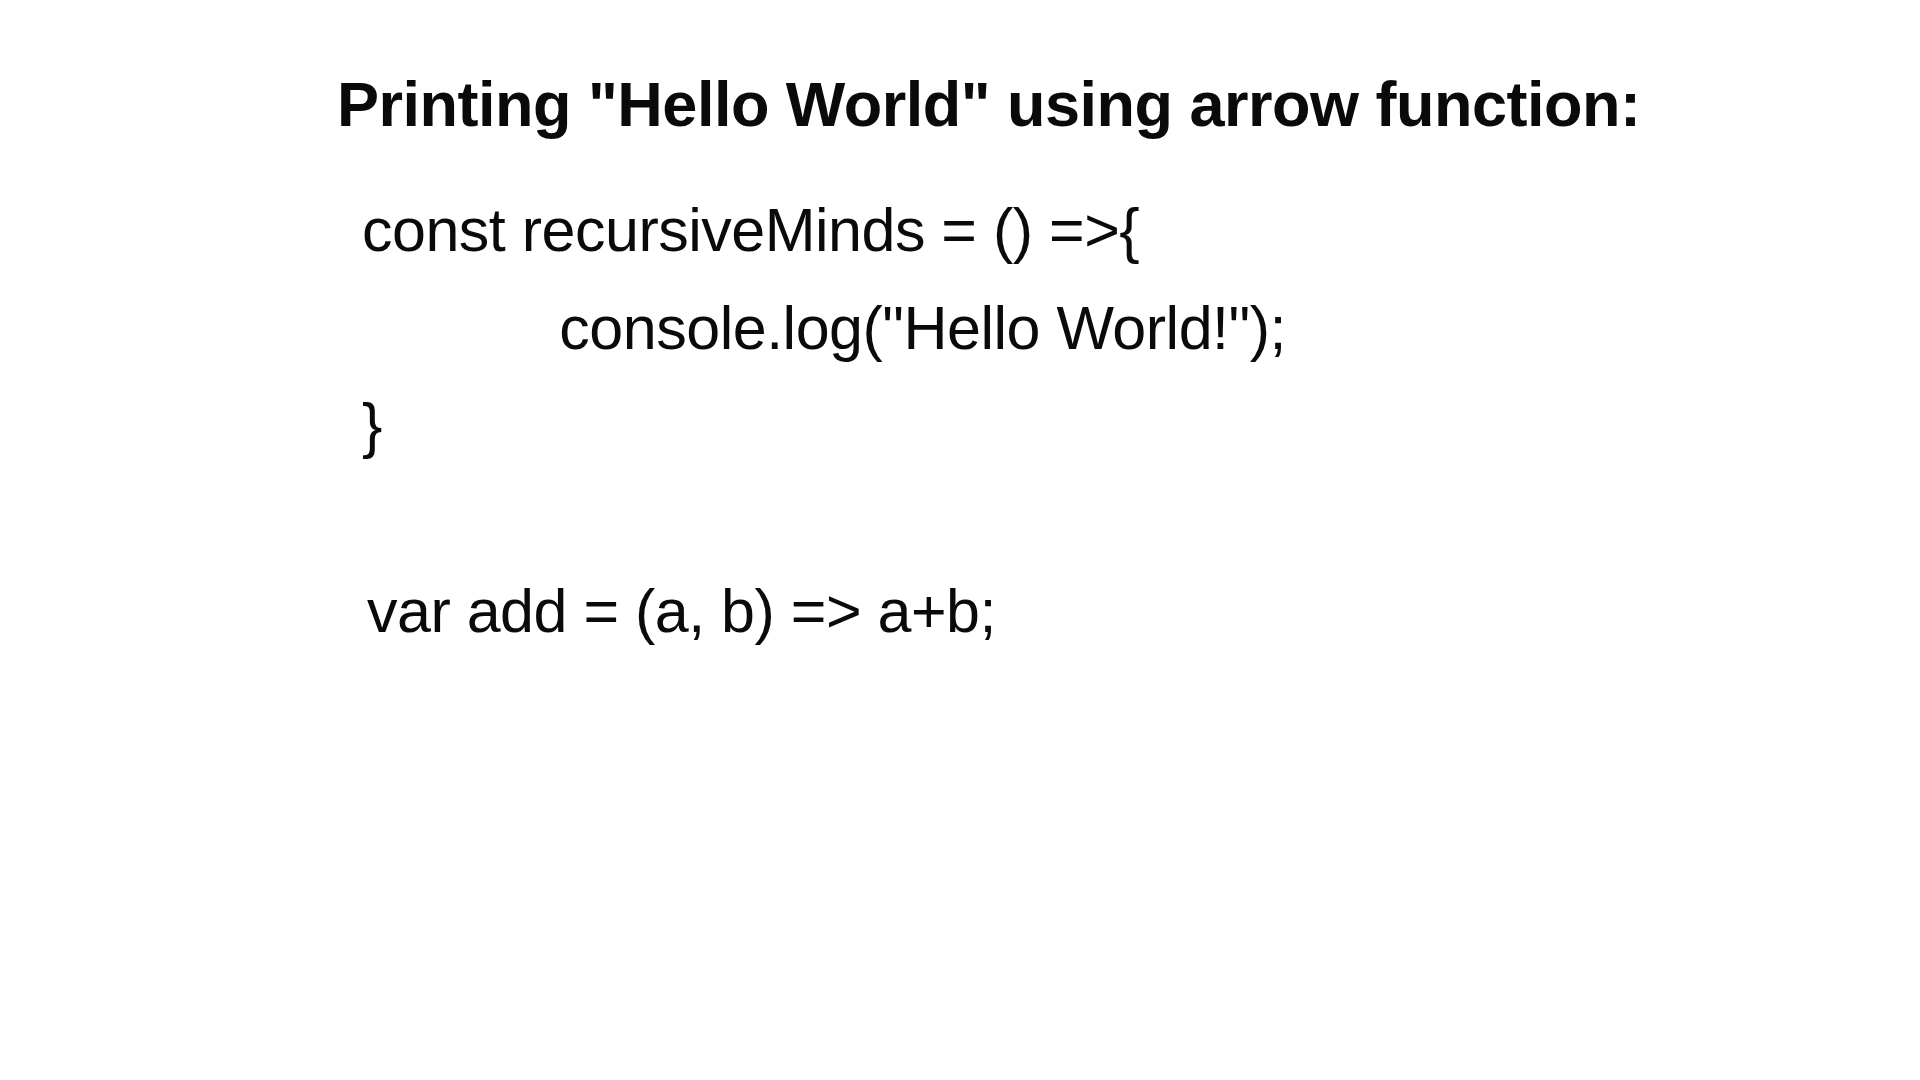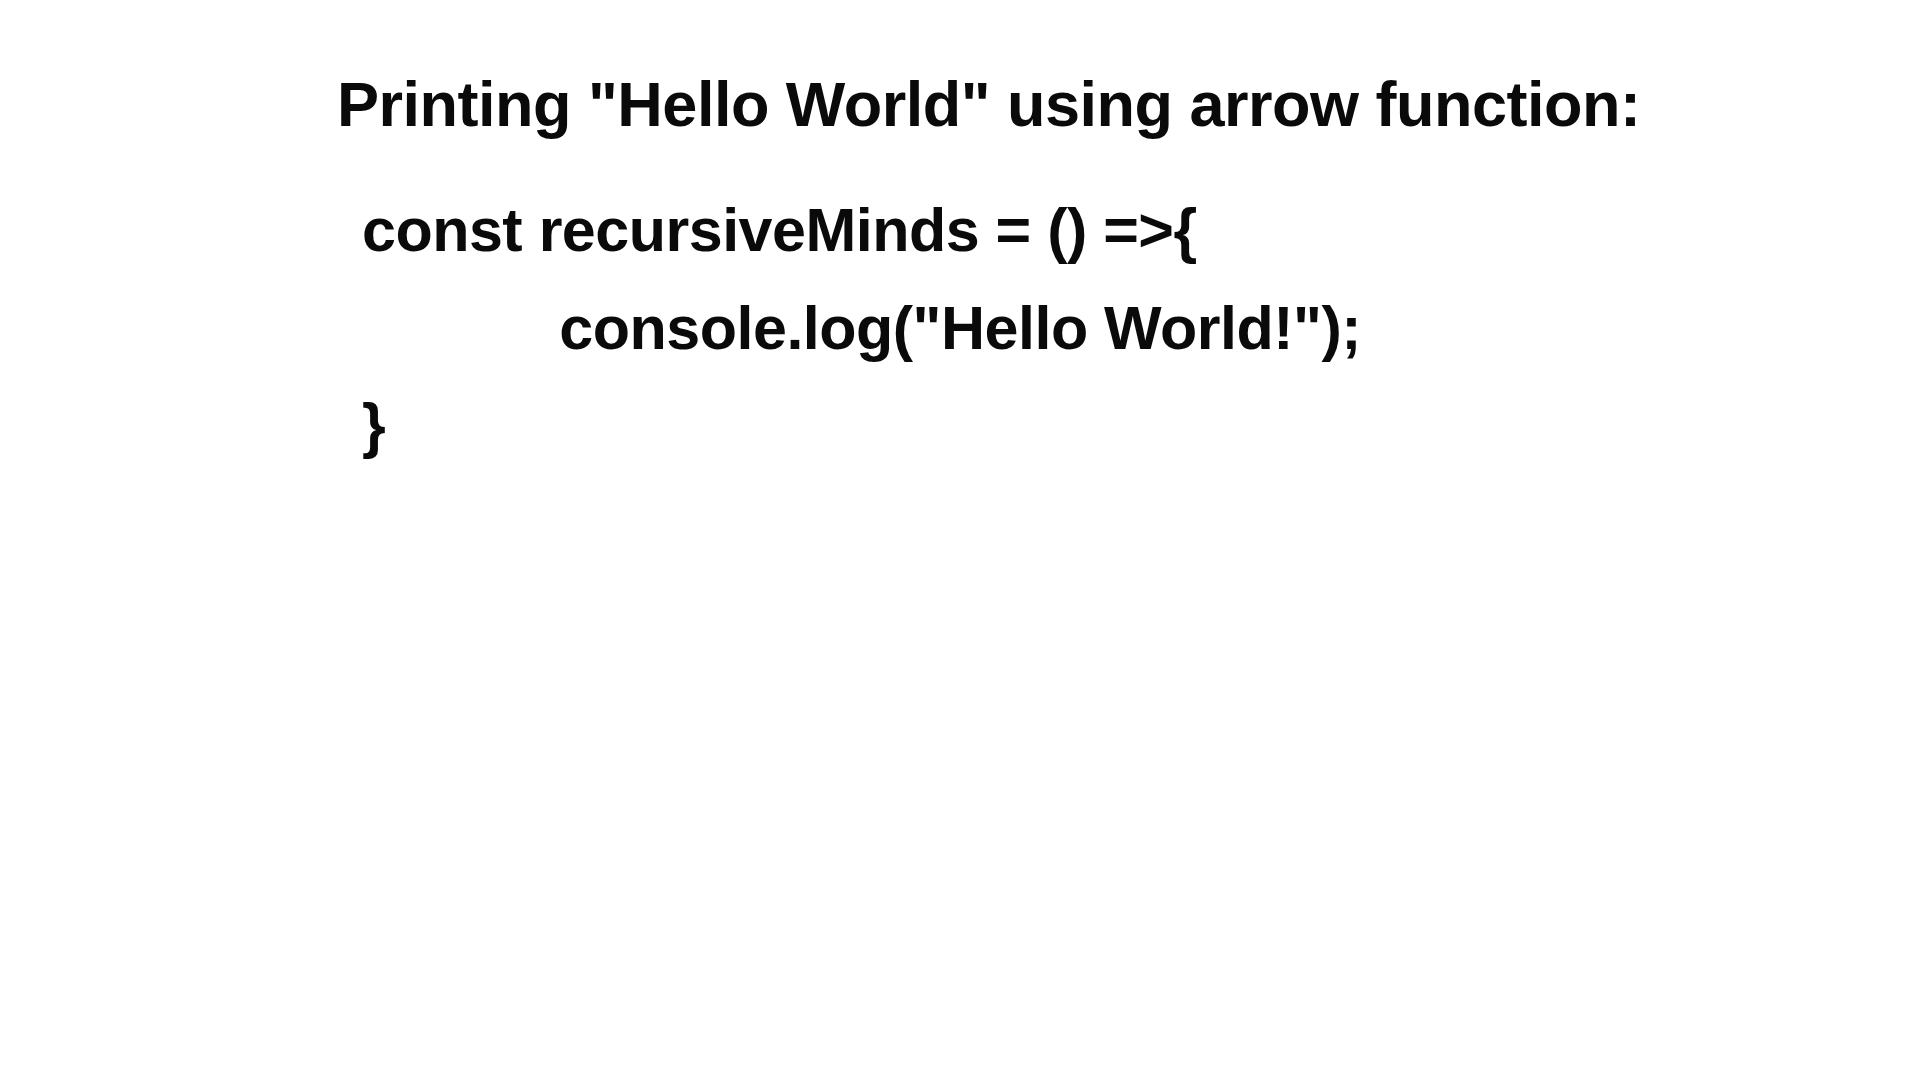--- a/index.html
+++ b/index.html
@@ -33,21 +33,20 @@
       white-space: pre;
       line-height: 1.6;
     }
     .section-1-heading {
       margin-bottom: 42px;
       margin-left: 5px;
     }
     .section-1-code {
       margin-left: 30px;
       margin-bottom: 88px;
-      font-weight: bold;
     }
     .section-2-heading {
       margin-left: 15px;
       margin-bottom: 72px;
     }
     .section-2-code {
       margin-left: 35px;
     }
   </style>
 </head>
@@ -55,14 +54,15 @@
 
 <div class="content">
 
   <div class="heading section-1-heading">Printing "Hello World" using arrow function:</div>
 
   <div class="code-block section-1-code"><span>const recursiveMinds = () =&gt;{</span>
 <span>            console.log("Hello World!");</span>
 <span>}</span></div>
 
 
+  <div class="code-block section-2-code"><span>var add = (a, b) =&gt; a+b;</span></div>
 
 </div>
 
 </body></html>

